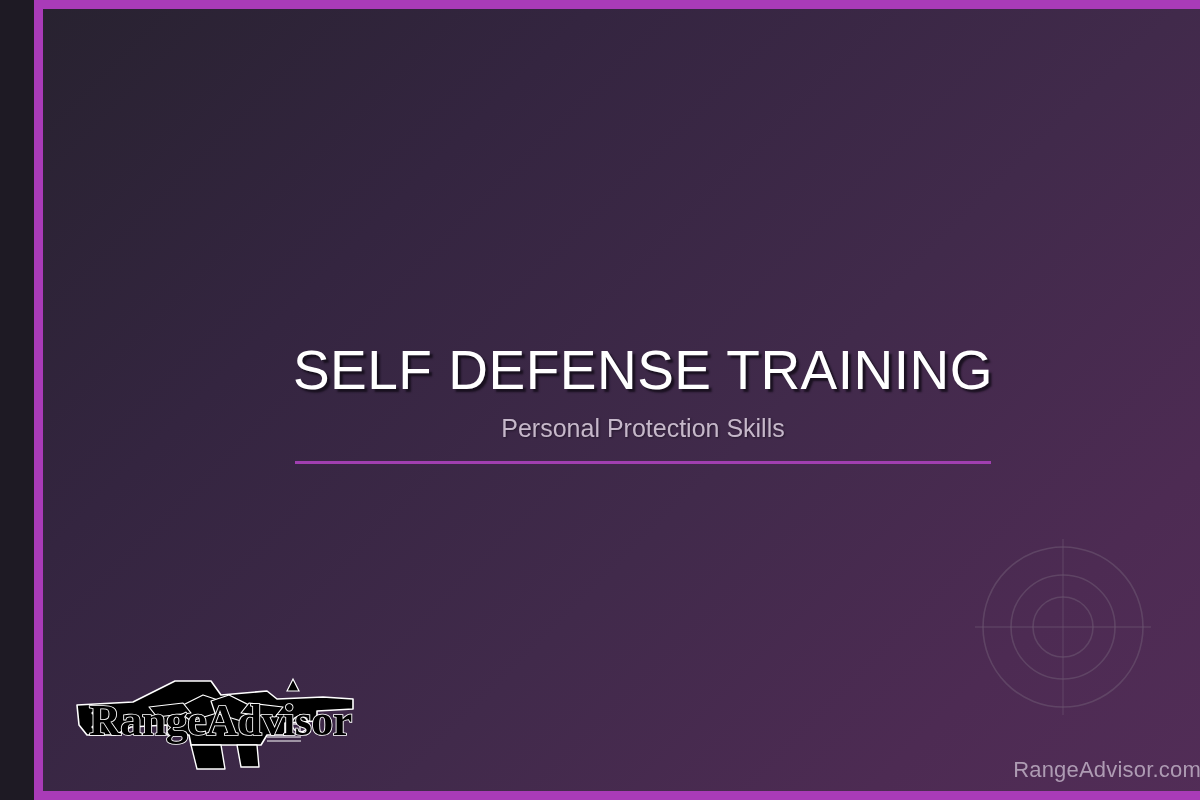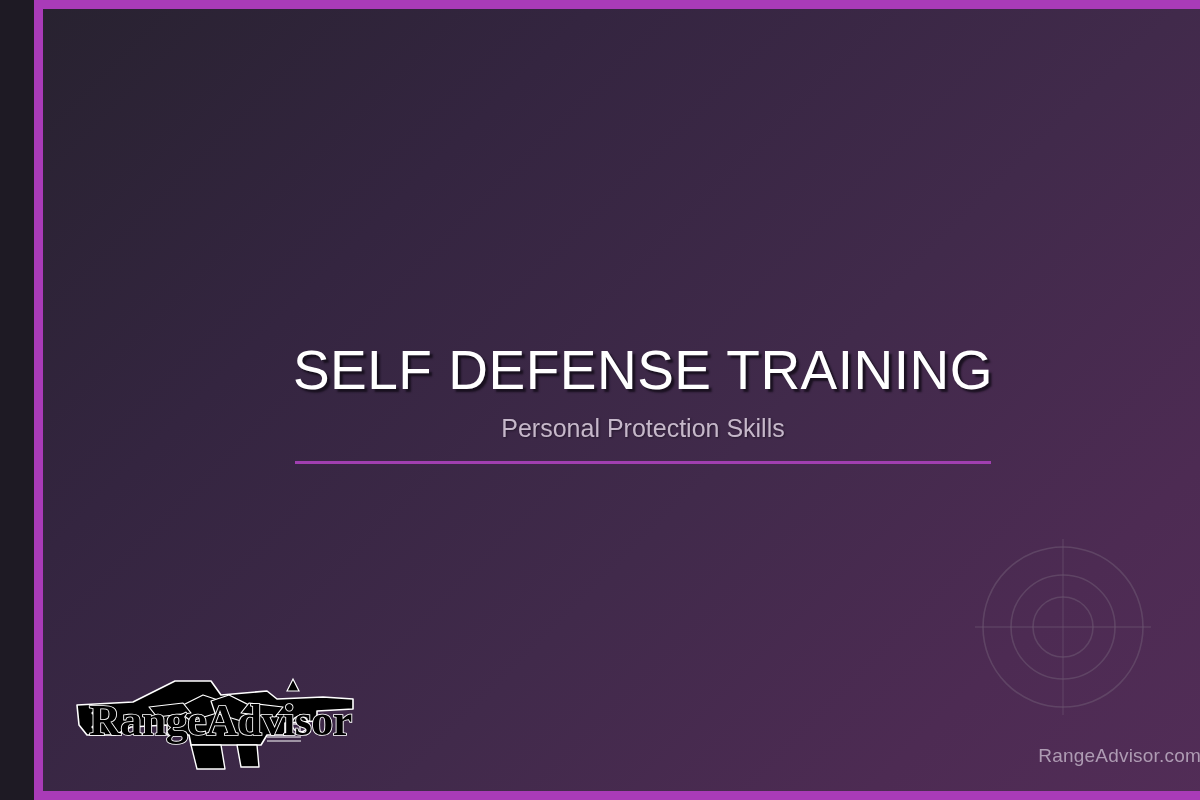--- a/index.html
+++ b/index.html
@@ -95,22 +95,22 @@
   #brand-logo svg {
     display: block;
     width: 290px;
     height: 102px;
   }
 
   
   #site-watermark {
     position: absolute;
     right: 24px;
-    bottom: 24px;
-    font-size: 19px;
+    bottom: 8px;
+    font-size: 22px;
     color: #b6a5bb;
     letter-spacing: 0.2px;
     opacity: 0.92;
   }
 </style>
 </head>
 <body>
 
 <div id="slide">
 

